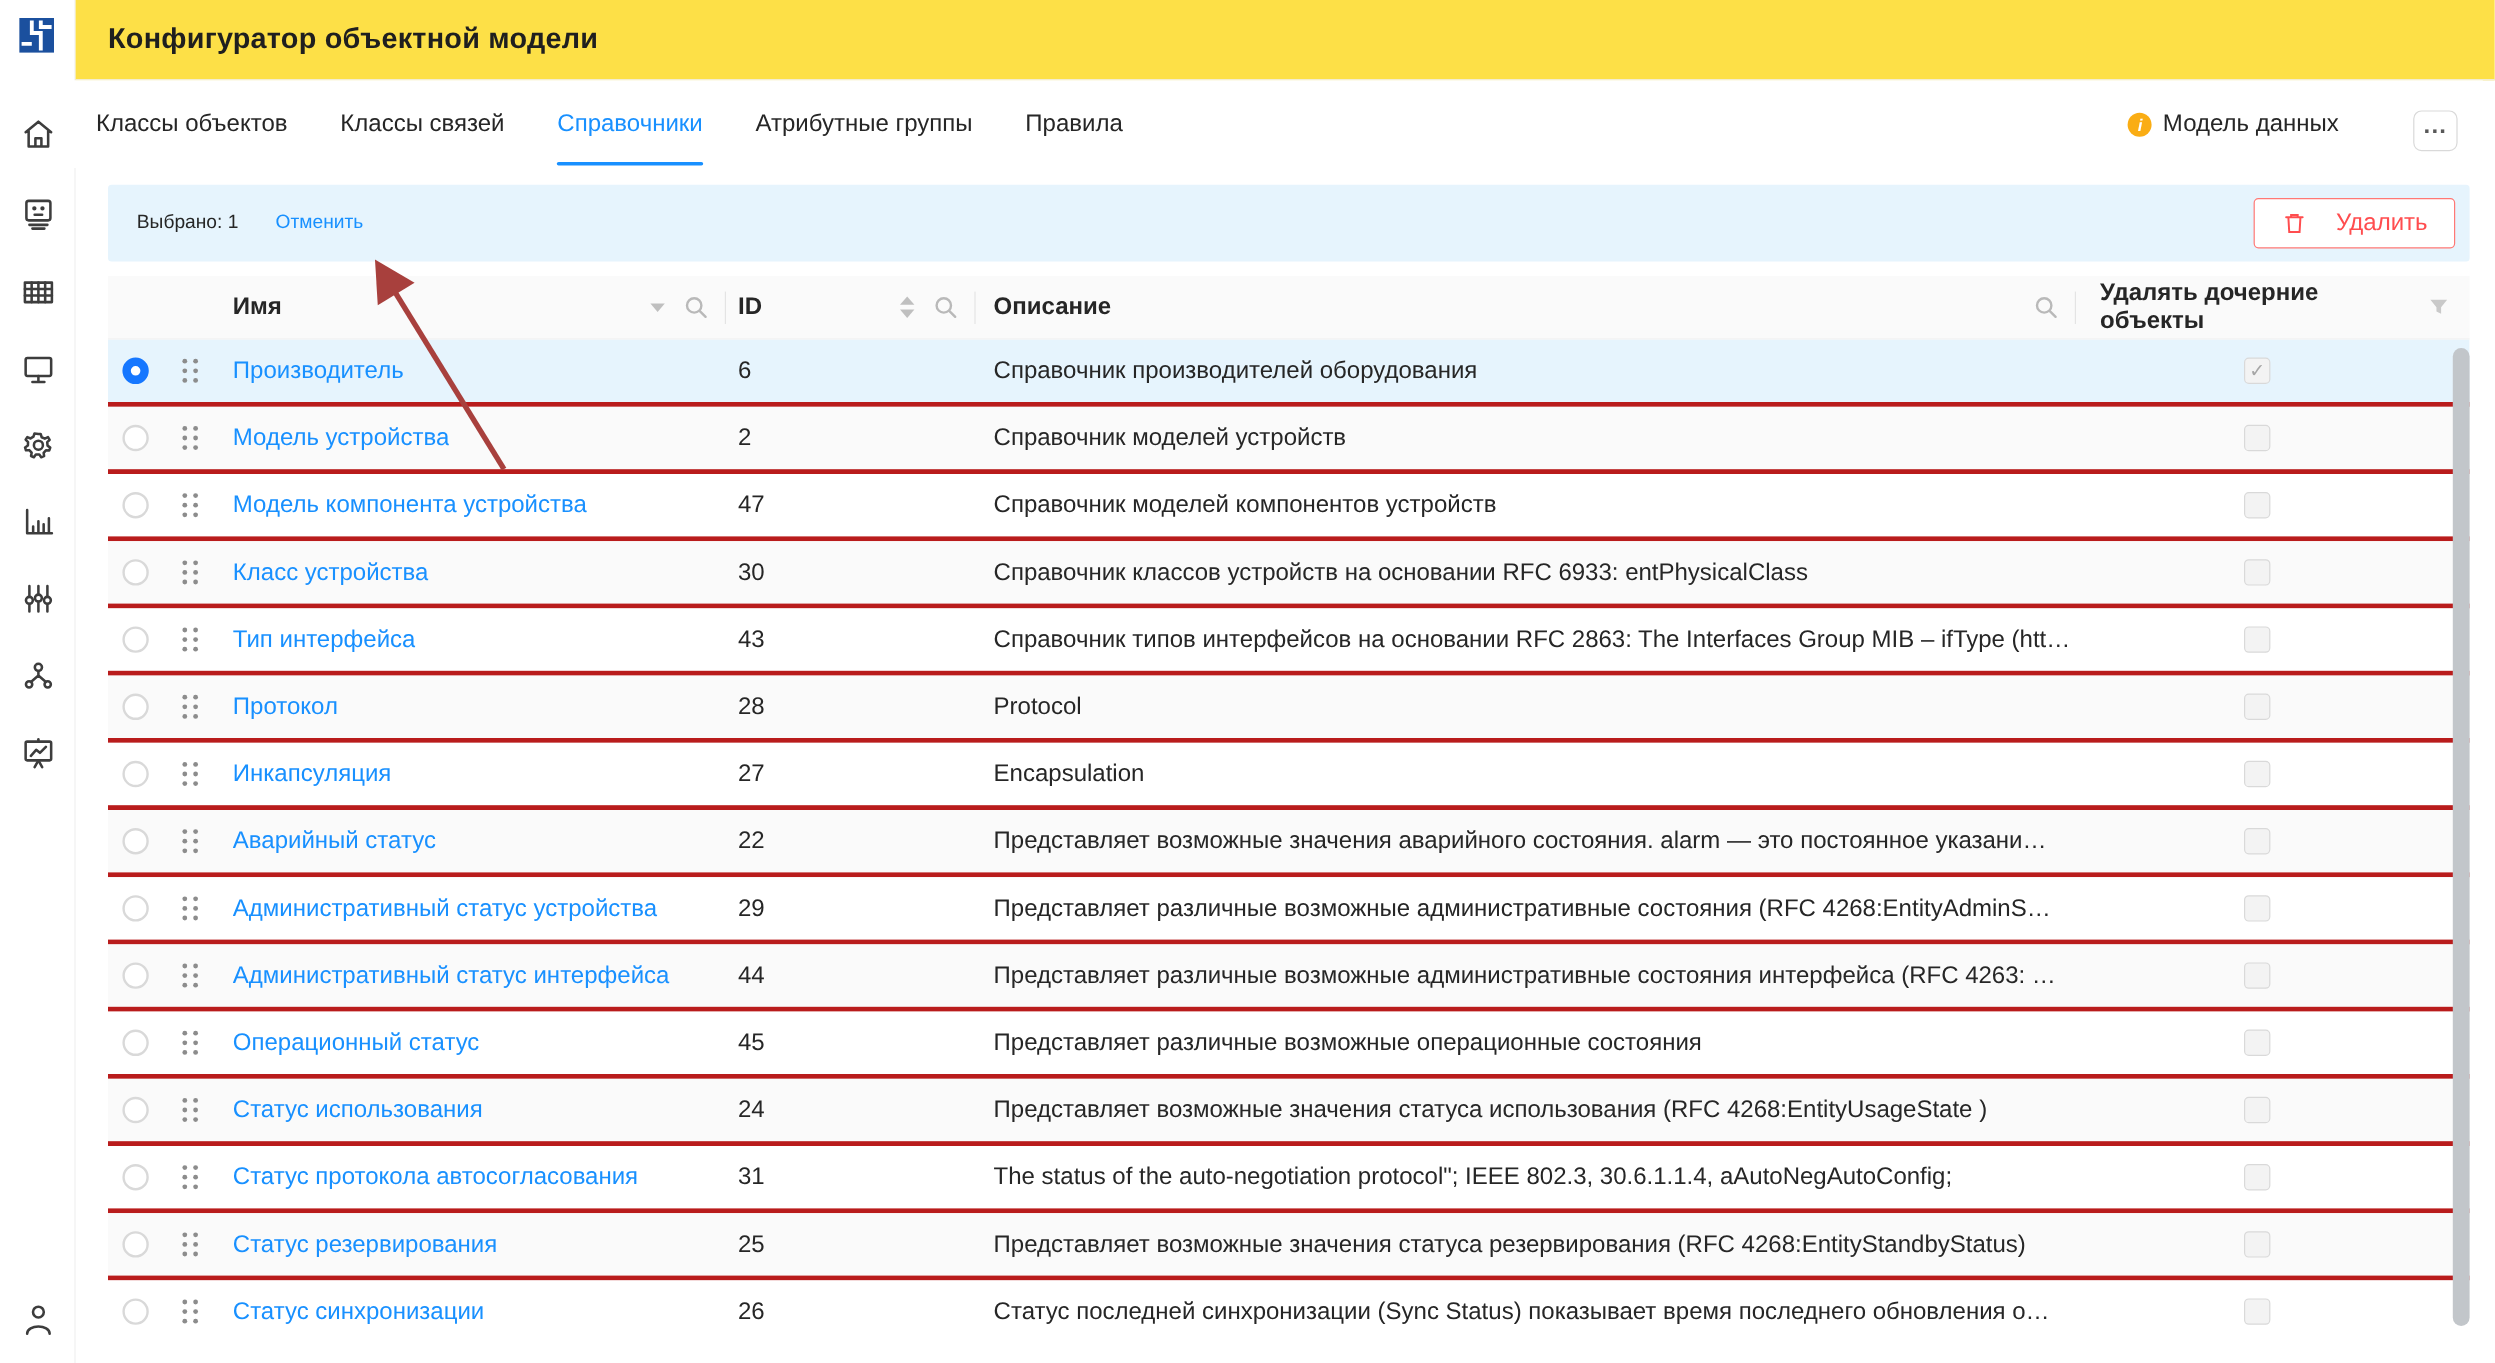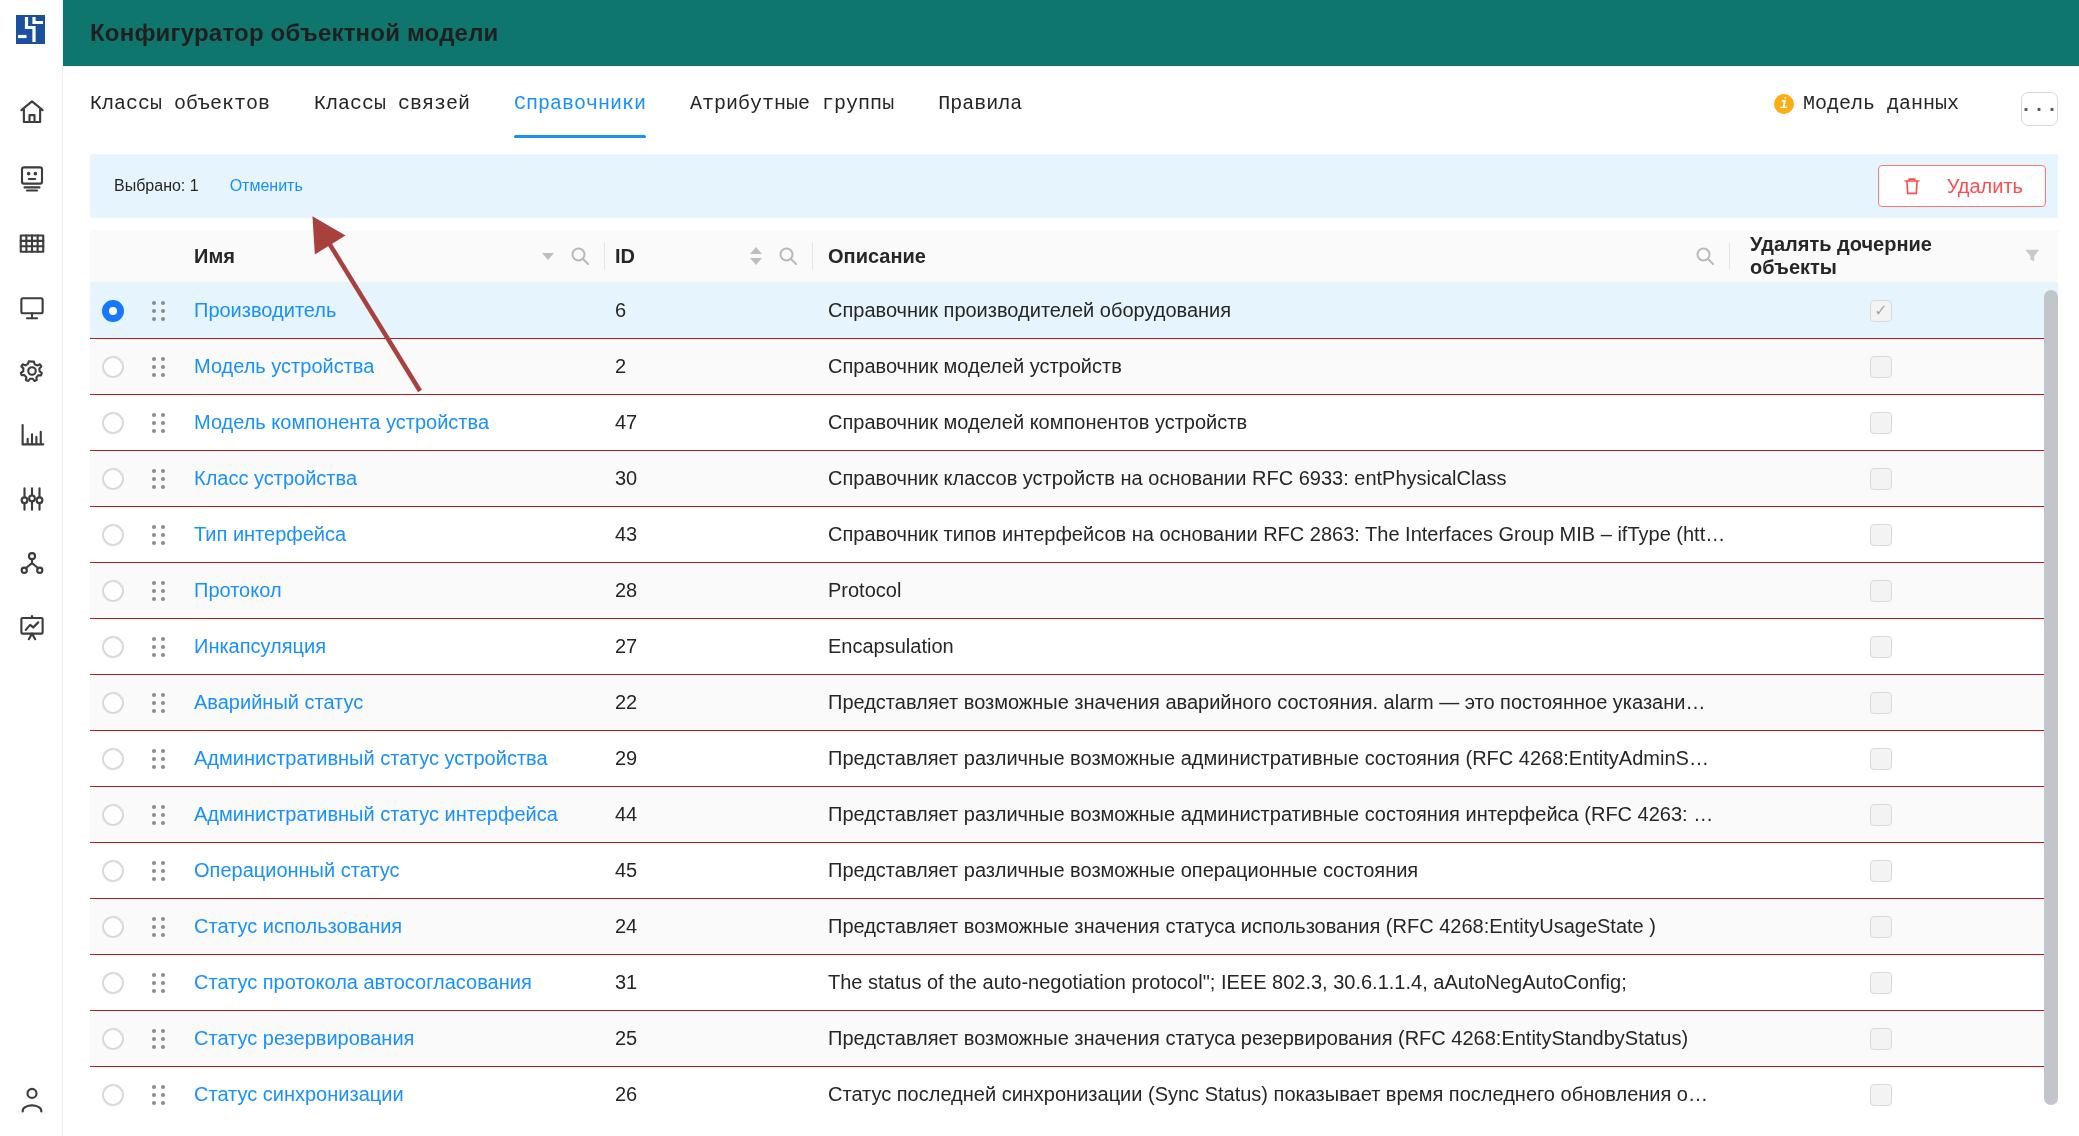--- a/index.html
+++ b/index.html
@@ -10,25 +10,25 @@
   
   .sidebar { position:absolute; left:0; top:0; width:63px; height:1136px;
     background:#fff; border-right:1px solid #f0f0f0; }
   .logo { position:absolute; left:16px; top:15px; width:29px; height:29px; }
   .side-icon { position:absolute; left:15px; width:33px; height:33px; display:flex;
     align-items:center; justify-content:center; cursor:pointer; }
   .side-icon svg { stroke:#3d3d3d; fill:none; stroke-width:1.7; stroke-linecap:round; stroke-linejoin:round; }
 
   
   .app-header { position:absolute; left:63px; top:0; width:2016px; height:67px;
-    border-bottom:1px solid #f0f0f0; background:#0f766e; }
+    border-bottom:1px solid #f0f0f0; background:#fde047; }
   .page-title { position:absolute; left:27px; top:19px; font-size:24px; font-weight:700; color:#1f1f1f; letter-spacing:.2px; }
 
   
-  .tabs-row { position:absolute; left:63px; top:67px; width:2016px; height:73px; background:#fff;font-family:Liberation Mono, monospace; }
+  .tabs-row { position:absolute; left:53px; top:67px; width:2016px; height:73px; background:#fff; }
   .tabs { position:absolute; left:27px; top:0; height:73px; display:flex; }
   .tab { position:relative; height:73px; display:flex; align-items:center; margin-right:44px;
     font-size:20px; color:#262626; cursor:pointer; white-space:nowrap; }
   .tab.active { color:#1890ff; }
   .tab.active::after { content:""; position:absolute; left:0; right:0; bottom:2px; height:3px; background:#1890ff; border-radius:2px; }
   .model-data { position:absolute; right:120px; top:0; height:73px; display:flex; align-items:center; cursor:pointer; }
   .warn-dot { width:20px; height:20px; border-radius:50%; background:#faad14; color:#fff;
     font-size:14px; font-weight:700; display:flex; align-items:center; justify-content:center; margin-right:9px; font-style:italic;}
   .model-label { font-size:20px; color:#262626; }
   .more-btn { position:absolute; right:21px; top:25px; width:37px; height:34px; border:1px solid #d9d9d9;
@@ -62,21 +62,21 @@
     border-top:7px solid #bfbfbf; margin-right:14px; }
   .sorter { display:flex; flex-direction:column; gap:4px; margin-right:14px; }
   .sorter i { width:0; height:0; border-left:6px solid transparent; border-right:6px solid transparent; }
   .sorter .up { border-bottom:7px solid #bfbfbf; }
   .sorter .dn { border-top:7px solid #bfbfbf; }
   .search-ic { width:24px; height:24px; margin-right:13px; }
   .search-ic svg { stroke:#b9b9b9; fill:none; stroke-width:2; stroke-linecap:round; }
   .funnel { margin-left:18px; margin-right:16px; }
 
   .tbody { height:827px; overflow:hidden; }
-  .trow { display:flex; height:56px; border-bottom:1px solid #b91c1c; background:#fff; align-items:center; cursor:pointer; }
+  .trow { display:flex; height:56px; border-bottom:4px solid #b91c1c; background:#fff; align-items:center; cursor:pointer; }
   .trow.stripe { background:#fafafa; }
   .trow.selected { background:#e6f4fd; }
   .cell { height:56px; display:flex; align-items:center; font-size:20px; color:#262626; overflow:hidden; white-space:nowrap; }
   .name-link { color:#1890ff; text-decoration:none; cursor:pointer; overflow:hidden; white-space:nowrap; }
   .radio { width:22px; height:22px; border-radius:50%; background:#fff; border:2px solid #d9d9d9; }
   .trow.selected .radio { border:7px solid #1677ff; }
   .dots { display:grid; grid-template-columns:4px 4px; grid-gap:4px 5px; }
   .dots b { width:4px; height:4px; border-radius:50%; background:#8c8c8c; }
   .checkbox { width:22px; height:22px; margin-left:120px; border:1.5px solid #d9d9d9; border-radius:4px;
     background:#f3f3f3; display:flex; align-items:center; justify-content:center; }

